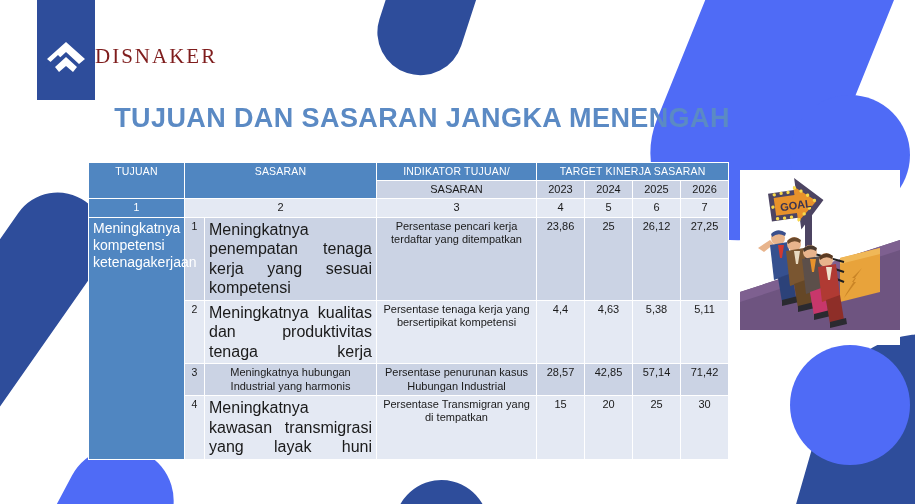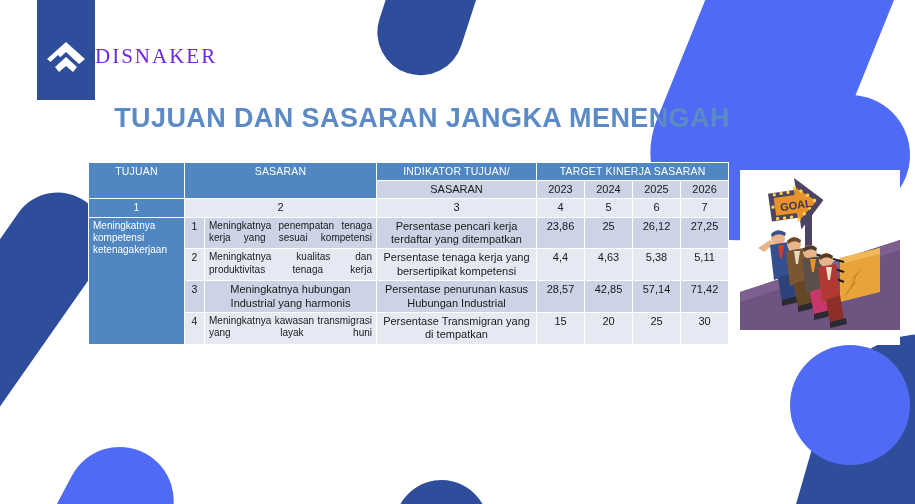--- a/index.html
+++ b/index.html
@@ -81,21 +81,21 @@
     left: 42px; top: 38px;
     width: 48px; height: 36px;
     z-index: 6;
   }
   #brand-name {
     position: absolute;
     left: 95px; top: 44px;
     font-family: "Liberation Serif", serif;
     font-size: 21px;
     letter-spacing: 2px;
-    color: #6d28d9;
+    color: #7f1d1d;
     z-index: 6;
     white-space: nowrap;
   }
 
   
   #page-title {
     position: absolute;
     left: 12px; top: 103px;
     width: 820px;
     text-align: center;
@@ -156,36 +156,36 @@
     background: #E4E9F3;
     color: #1a1a1a;
     text-align: center;
     vertical-align: middle;
     font-size: 11px;
   }
   .tujuan-cell {
     background: #5086C1;
     color: #ffffff;
     font-weight: bold;
-    font-size: 10px;
+    font-size: 14px;
     vertical-align: top;
     text-align: left;
     line-height: 1.35;
   }
   .rowA { background: #CBD3E4; }
   .rowB { background: #E4E9F3; }
   .idx {
     text-align: center;
     font-size: 10.5px;
     vertical-align: top;
   }
   .just {
     text-align: justify;
     text-align-last: justify;
-    font-size: 10px;
+    font-size: 16px;
   }
   .plain { text-align: center; font-size: 11px; }
   .num {
     text-align: center;
     font-size: 11px;
     vertical-align: top;
   }
 
   
   #illustration {

